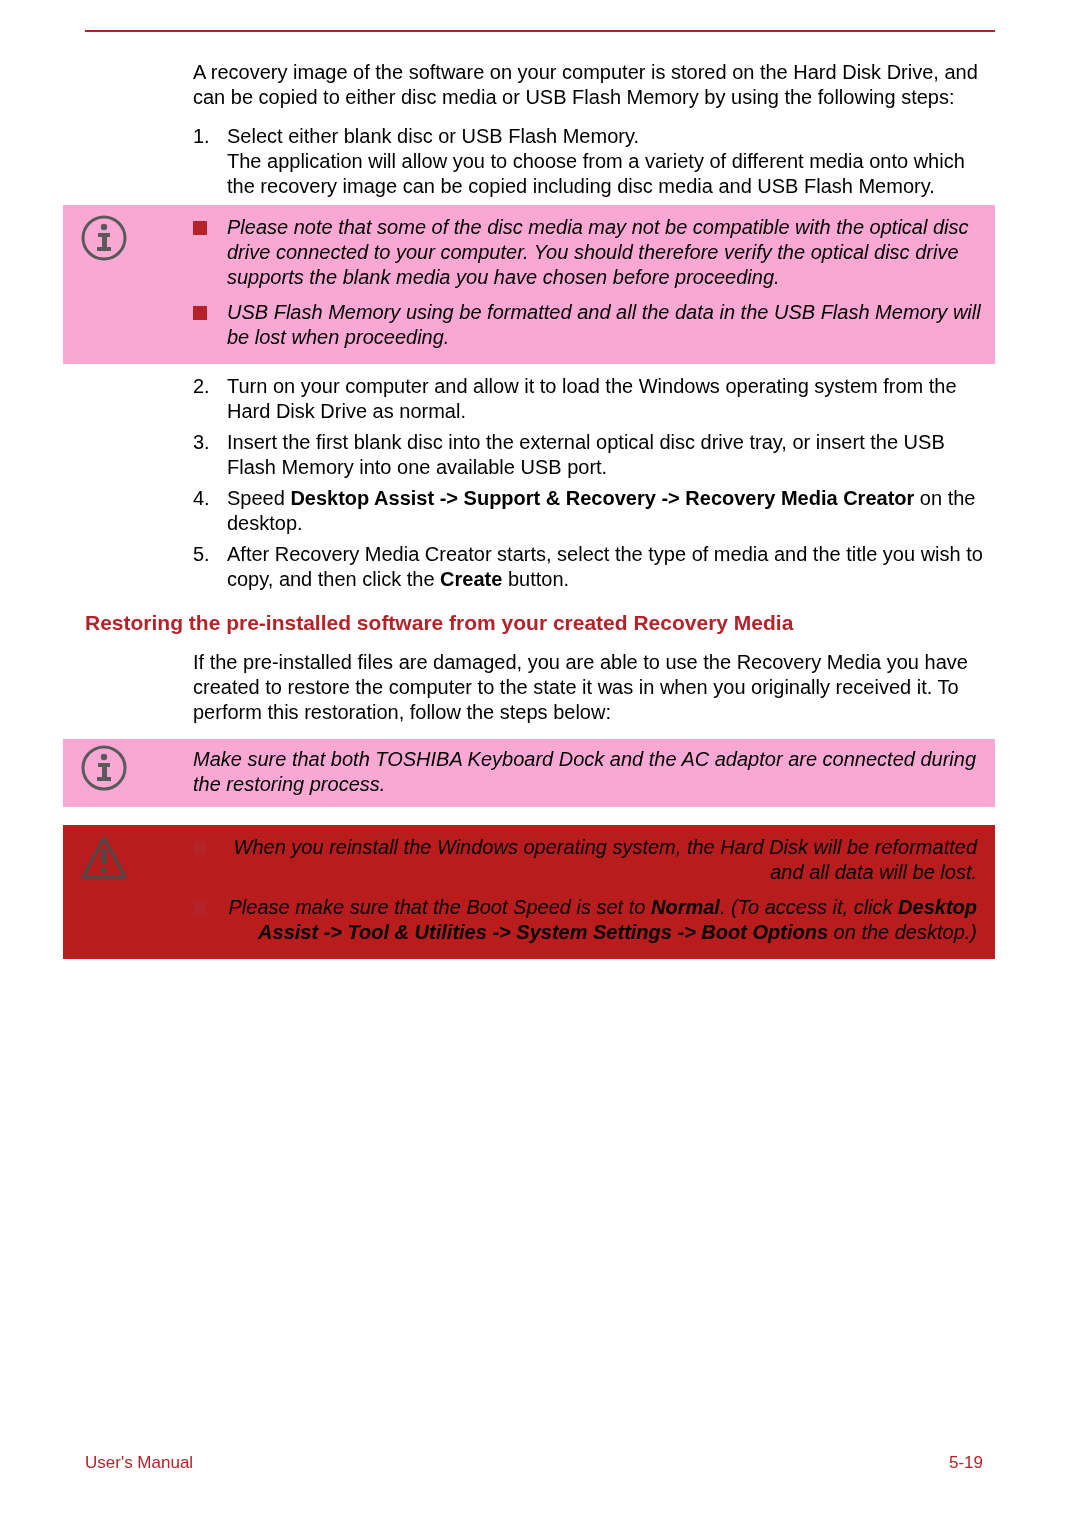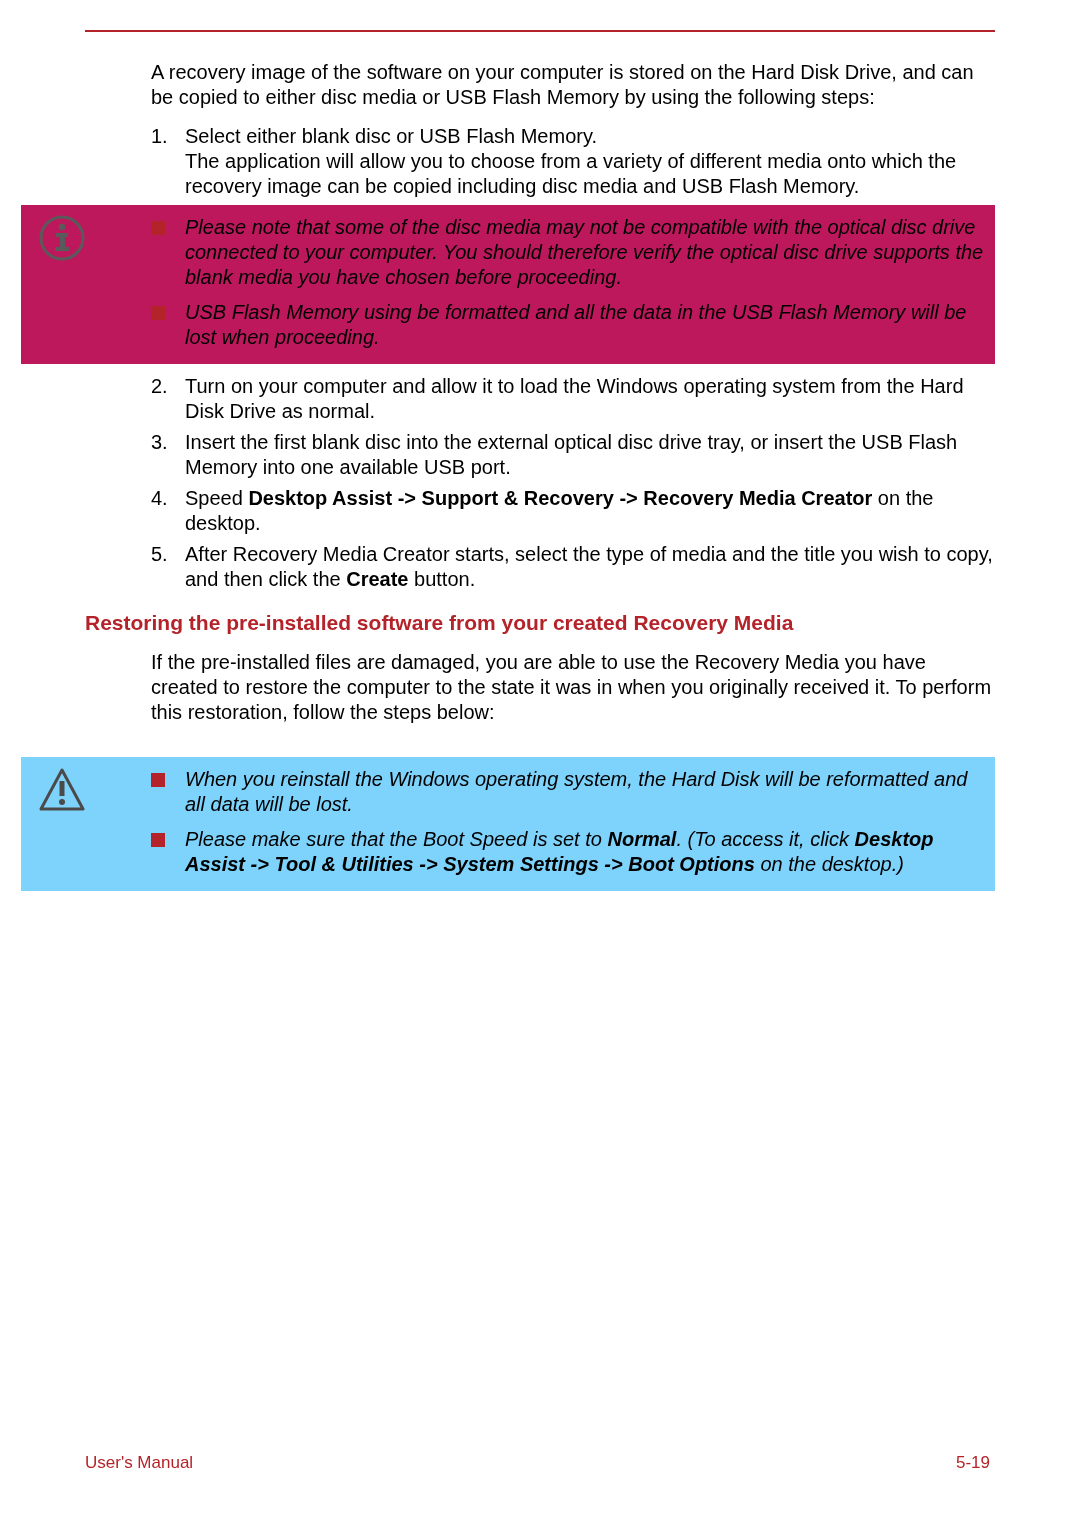--- a/index.html
+++ b/index.html
@@ -9,40 +9,40 @@
     height: 1521px;
     padding: 30px 85px 40px 85px;
     position: relative;
     color: #000;
   }
   .top-rule {
     border-top: 2px solid #b5232a;
     margin-bottom: 28px;
   }
   .body-col {
-    margin-left: 66px; 
+    margin-left: 108px; 
   }
   .para {
     font-size: 20px;
     line-height: 1.25;
     margin-bottom: 14px;
   }
   .ol-row {
     display: flex;
     font-size: 20px;
     line-height: 1.25;
     margin-bottom: 6px;
   }
   .ol-num {
     width: 34px;
     flex: 0 0 34px;
   }
   .ol-txt { flex: 1; }
   .note-block {
-    background: #be185d;
+    background: #f9a8d4;
     margin-left: -130px;
     padding: 10px 0 14px 0;
     position: relative;
   }
   .note-inner {
     margin-left: 130px;
     margin-right: 6px;
   }
   .note-row {
     display: flex;
@@ -69,40 +69,41 @@
   }
   .icon-wrap {
     position: absolute;
     left: 18px;
     top: 10px;
     width: 46px;
     height: 46px;
   }
   .icon-wrap svg { width: 46px; height: 46px; }
   .warn-block {
-    background: #7dd3fc;
+    background: #b91c1c;
     margin-left: -130px;
-    padding: 10px 4px 14px 0;
+    padding: 10px 12px 14px 0;
     position: relative;
+    text-align: right;
   }
   .warn-inner {
     margin-left: 130px;
     margin-right: 6px;
   }
   .h2 {
     color: #b5232a;
     font-size: 21px;
     font-weight: bold;
     line-height: 1.25;
     margin: 18px 0 14px 0;
     font-family: Arial, Helvetica, sans-serif;
   }
   .footer {
     position: absolute;
-    left: 85px; right: 90px;
+    left: 85px; right: 97px;
     bottom: 48px;
     display: flex;
     justify-content: space-between;
     color: #b5232a;
     font-size: 17px;
   }
   b { font-weight: bold; }
   i { font-style: italic; }
 </style>
 </head>
@@ -169,20 +170,32 @@
     </div>
 
   </div>
 
   <h2 class="h2">Restoring the pre-installed software from your created Recovery Media</h2>
 
   <div class="body-col">
 
     <p class="para">If the pre-installed files are damaged, you are able to use the Recovery Media you have created to restore the computer to the state it was in when you originally received it. To perform this restoration, follow the steps below:</p>
 
+    <div class="note-block" style="padding-top:8px;padding-bottom:10px;">
+      <div class="icon-wrap" style="top:6px;">
+        <svg viewBox="0 0 46 46">
+          <circle cx="23" cy="23" r="21" fill="none" stroke="#5a5a5a" stroke-width="3"></circle>
+          <circle cx="23" cy="12" r="3.2" fill="#5a5a5a"></circle>
+          <rect x="17" y="18" width="12" height="4" fill="#5a5a5a"></rect>
+          <rect x="21" y="18" width="5" height="16" fill="#5a5a5a"></rect>
+          <rect x="16" y="32" width="14" height="4" fill="#5a5a5a"></rect>
+        </svg>
+      </div>
+      <p class="note-single">Make sure that both TOSHIBA Keyboard Dock and the AC adaptor are connected during the restoring process.</p>
+    </div>
 
     <div style="height:18px"></div>
 
     <div class="warn-block">
       <div class="icon-wrap">
         <svg viewBox="0 0 46 46">
           <polygon points="23,3 44,42 2,42" fill="none" stroke="#4a4a4a" stroke-width="3" stroke-linejoin="round"></polygon>
           <rect x="20.5" y="14" width="5" height="15" fill="#4a4a4a"></rect>
           <circle cx="23" cy="35" r="3" fill="#4a4a4a"></circle>
         </svg>

